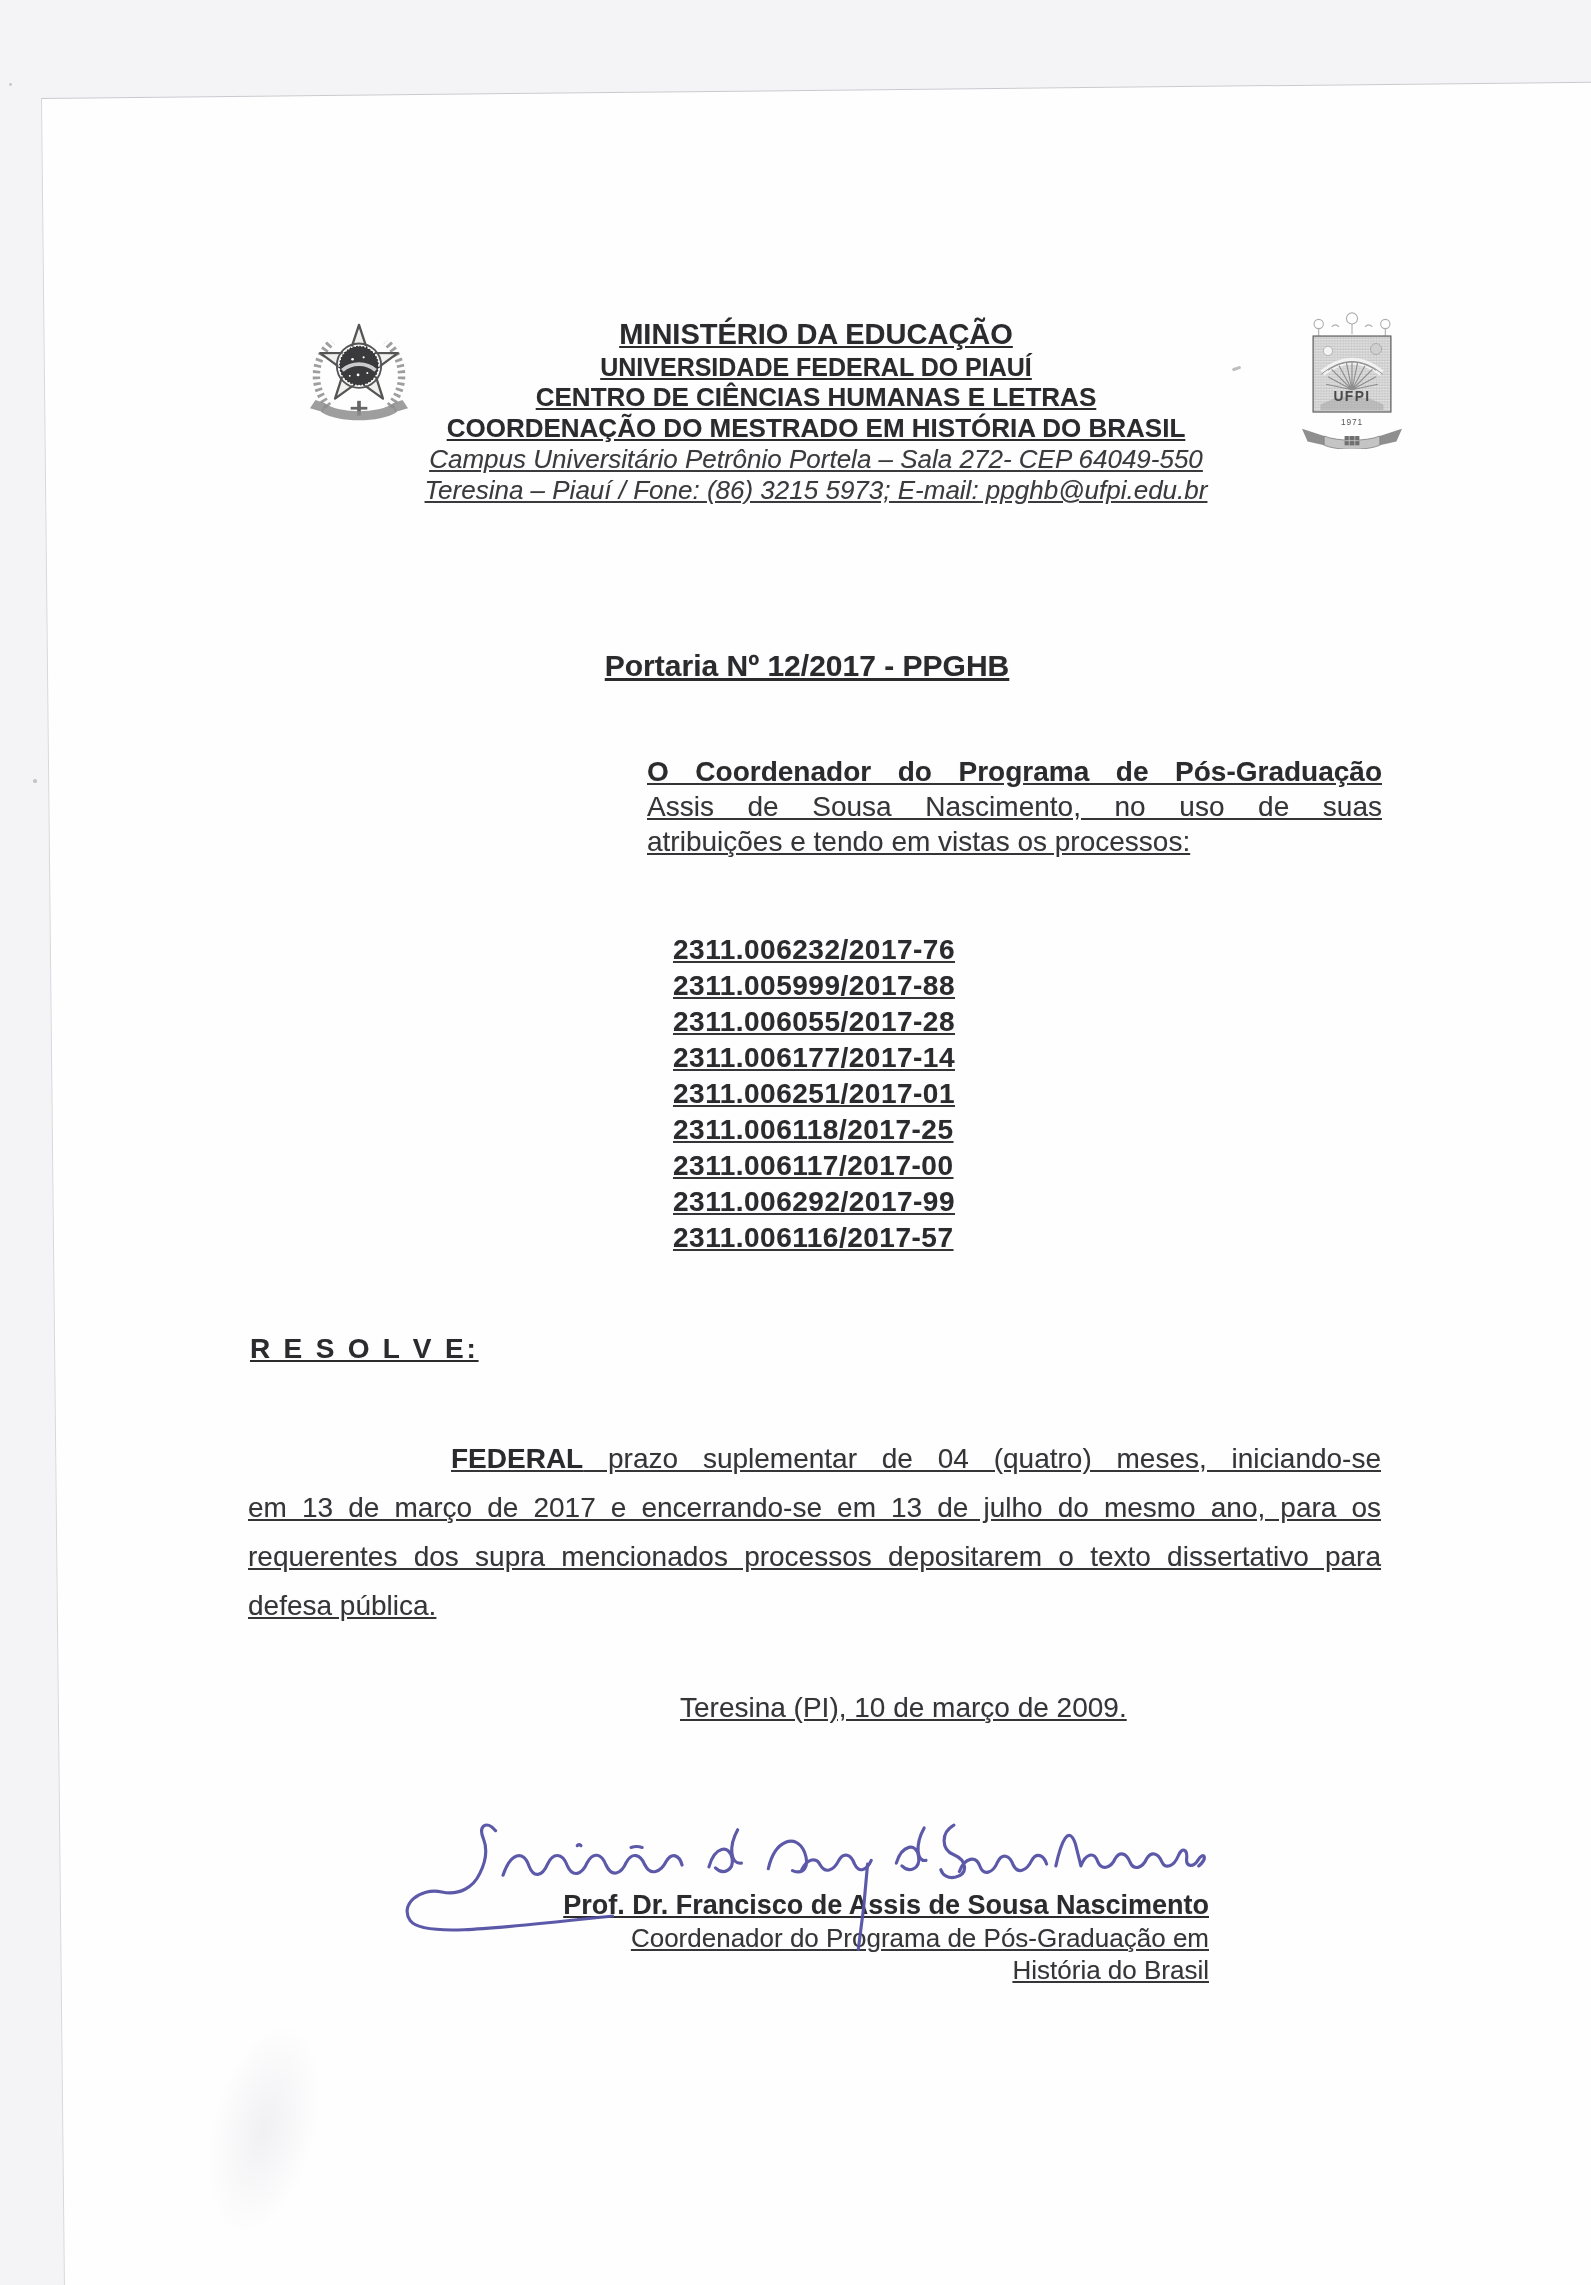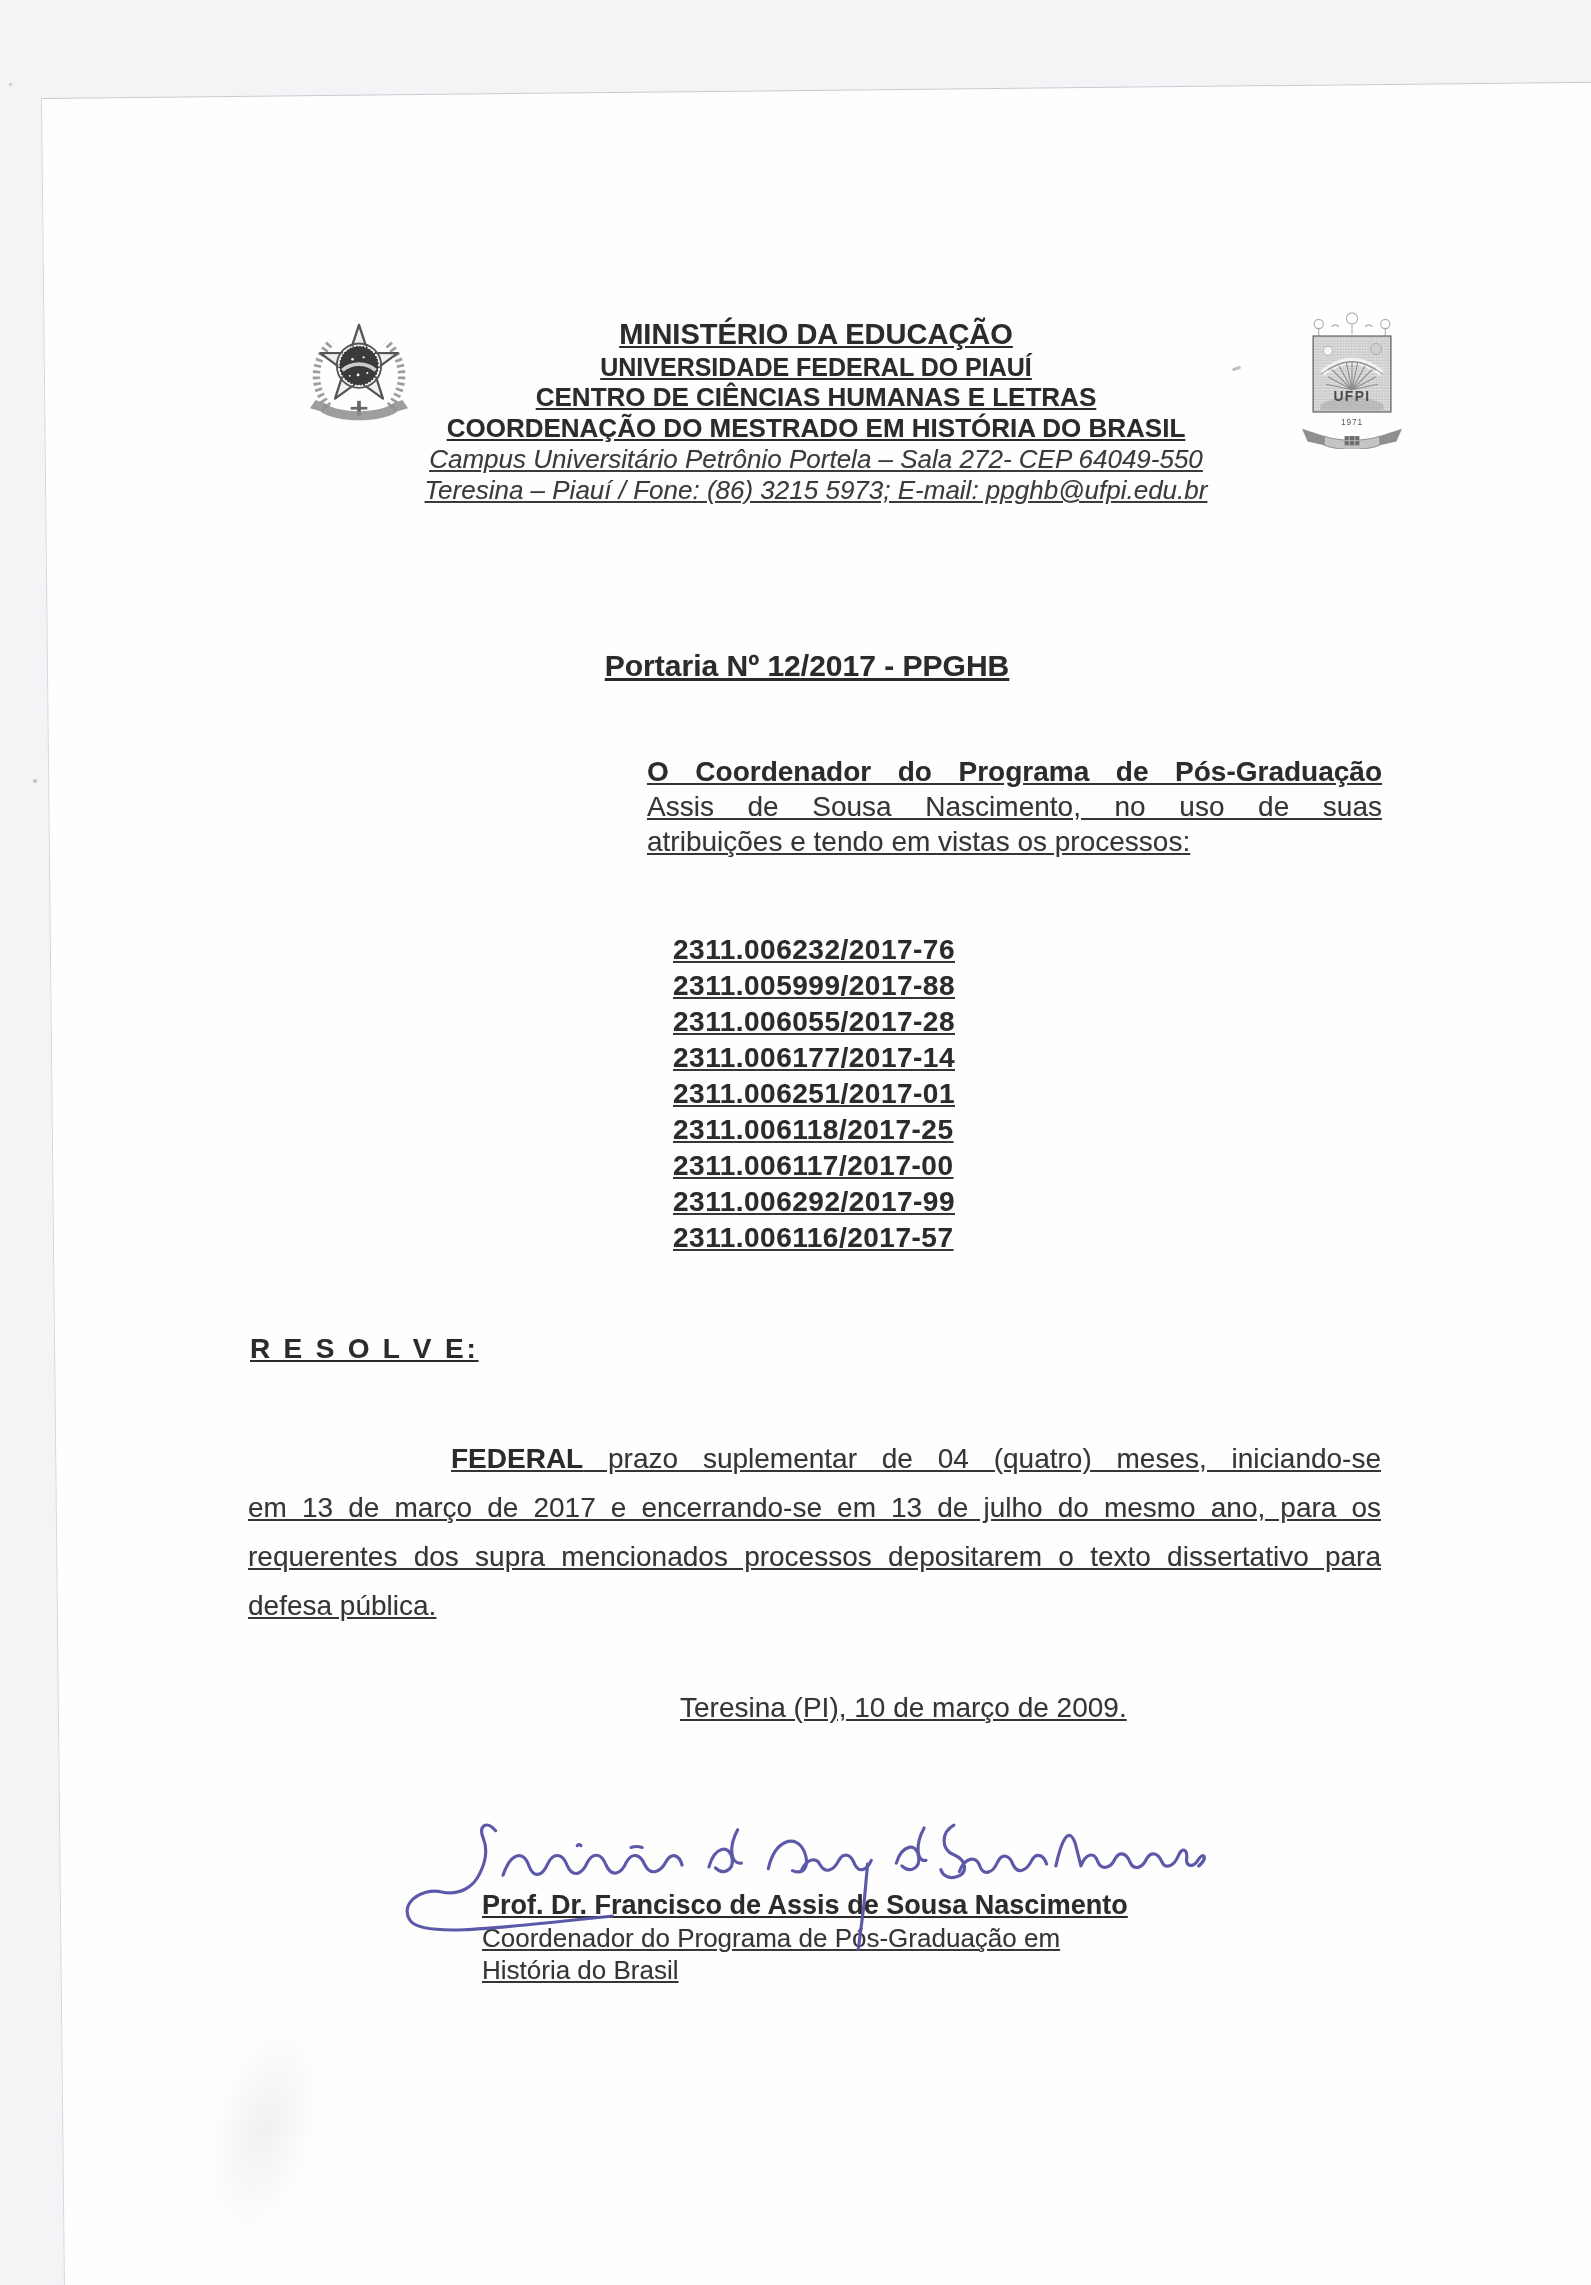--- a/index.html
+++ b/index.html
@@ -39,21 +39,21 @@
   .resolve{left:250px;top:1333px;font-size:28px;font-weight:bold;letter-spacing:2.8px;z-index:4;}
   
   .resolution{left:248px;top:1434px;width:1133px;font-size:28px;z-index:4;}
   .rl{height:49px;line-height:49px;text-align:justify;text-align-last:justify;}
   .rl-first{padding-left:203px;}
   .rl-last{height:49px;line-height:49px;text-align:left;}
   
   .dateline{left:680px;top:1692px;font-size:28px;z-index:4;}
   
   .sig-svg{left:388px;top:1814px;width:820px;height:141px;z-index:6;}
-  .sig-block{left:482px;top:1889px;width:727px;text-align:left;z-index:4;}
+  .sig-block{left:482px;top:1889px;width:727px;text-align:right;z-index:4;}
   .sig-name{font-size:27px;font-weight:bold;height:33px;line-height:33px;color:#2b2b2e;}
   .sig-role{font-size:26px;height:32px;line-height:32px;}
   
   .arms{left:297px;top:312px;width:124px;height:124px;z-index:4;}
   .crest{left:1300px;top:312px;width:104px;height:137px;z-index:4;}
   
   .smudge{left:190px;top:1976px;width:148px;height:306px;z-index:2;
     background:radial-gradient(closest-side,rgba(120,120,128,.10),rgba(120,120,128,0) 70%);
     transform:rotate(14deg);}
   .speck1{left:33px;top:779px;width:3.7px;height:3.7px;background:#c3c3c8;border-radius:50%;z-index:3;}

